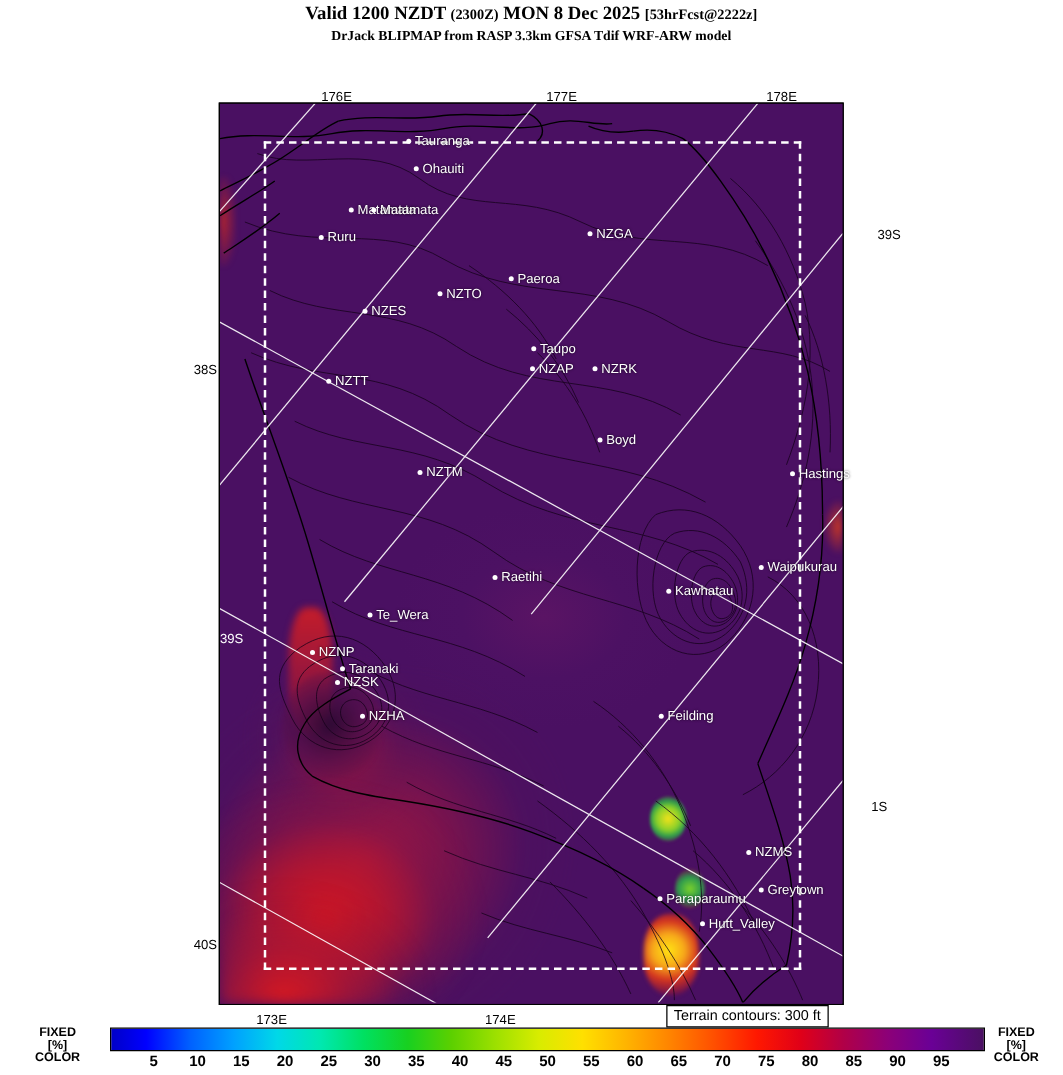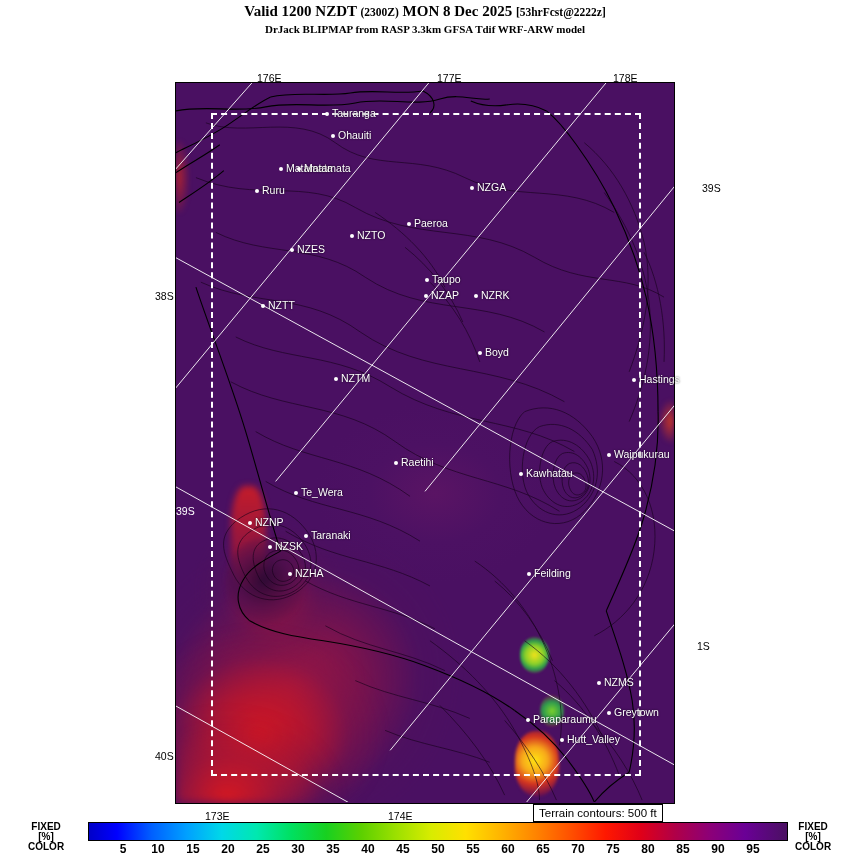--- a/index.html
+++ b/index.html
@@ -400,25 +400,25 @@
     <div class="city" style="left: 115px; top: 167px;"><span class="dot"></span><span>NZES</span></div>
     <div class="city" style="left: 250px; top: 197px;"><span class="dot"></span><span>Taupo</span></div>
     <div class="city" style="left: 249px; top: 213px;"><span class="dot"></span><span>NZAP</span></div>
     <div class="city" style="left: 299px; top: 213px;"><span class="dot"></span><span>NZRK</span></div>
     <div class="city" style="left: 86px; top: 223px;"><span class="dot"></span><span>NZTT</span></div>
     <div class="city" style="left: 303px; top: 270px;"><span class="dot"></span><span>Boyd</span></div>
     <div class="city" style="left: 159px; top: 296px;"><span class="dot"></span><span>NZTM</span></div>
     <div class="city" style="left: 429px; top: 297px; margin-left: 28px;"><span class="dot"></span><span>Hastings</span></div>
     <div class="city" style="left: 432px; top: 372px;"><span class="dot"></span><span>Waipukurau</span></div>
     <div class="city" style="left: 219px; top: 380px; text-align: center;"><span class="dot"></span><span>Raetihi</span></div>
-    <div class="city" style="left: 344px; top: 391px;"><span class="dot"></span><span>Kawhatau</span></div>
+    <div class="city" style="left: 358px; top: 391px;"><span class="dot"></span><span>Kawhatau</span></div>
     <div class="city" style="left: 119px; top: 410px;"><span class="dot"></span><span>Te_Wera</span></div>
     <div class="city" style="left: 73px; top: 440px;"><span class="dot"></span><span>NZNP</span></div>
     <div class="city" style="left: 93px; top: 464px;"><span class="dot"></span><span>NZSK</span></div>
-    <div class="city" style="left: 97px; top: 453px; margin-left: 32px;"><span class="dot"></span><span>Taranaki</span></div>
+    <div class="city" style="left: 97px; top: 453px;"><span class="dot"></span><span>Taranaki</span></div>
     <div class="city" style="left: 113px; top: 491px;"><span class="dot"></span><span>NZHA</span></div>
     <div class="city" style="left: 352px; top: 491px;"><span class="dot"></span><span>Feilding</span></div>
     <div class="city" style="left: 422px; top: 600px;"><span class="dot"></span><span>NZMS</span></div>
     <div class="city" style="left: 432px; top: 630px;"><span class="dot"></span><span>Greytown</span></div>
     <div class="city" style="left: 351px; top: 637px;"><span class="dot"></span><span>Paraparaumu</span></div>
     <div class="city" style="left: 385px; top: 657px;"><span class="dot"></span><span>Hutt_Valley</span></div>
   </div>
 
 <div id="axis-layer">
     <div class="axis-label" style="left: 257px; top: 72px;">176E</div>
@@ -427,21 +427,21 @@
     <div class="axis-label" style="left: 205px; top: 810px;">173E</div>
     <div class="axis-label" style="left: 388px; top: 810px;">174E</div>
     <div class="axis-label" style="left: 702px; top: 182px;">39S</div>
     <div class="axis-label" style="left: 155px; top: 290px;">38S</div>
     <div class="axis-label" style="left: 155px; top: 750px;">40S</div>
     <div class="axis-label" style="left: 697px; top: 640px;">1S</div>
     <div class="axis-label-in" style="left: 677px; top: 424px;">40S</div>
     <div class="axis-label-in" style="left: 176px; top: 505px;">39S</div>
   </div>
 
-<div class="terrain-note">Terrain contours: 500 ft</div>
+<div class="terrain-note">Terrain contours: 300 ft</div>
 
 <div class="cbar-wrap">
   <div class="cbar-label left">
     <div>FIXED</div>
     <div>[%]</div>
     <div>COLOR</div>
   </div>
   <div class="cbar"></div>
   <div class="cbar-ticks" id="cbar-ticks">
       <span class="cbar-tick" style="left: 5%;">5</span>

